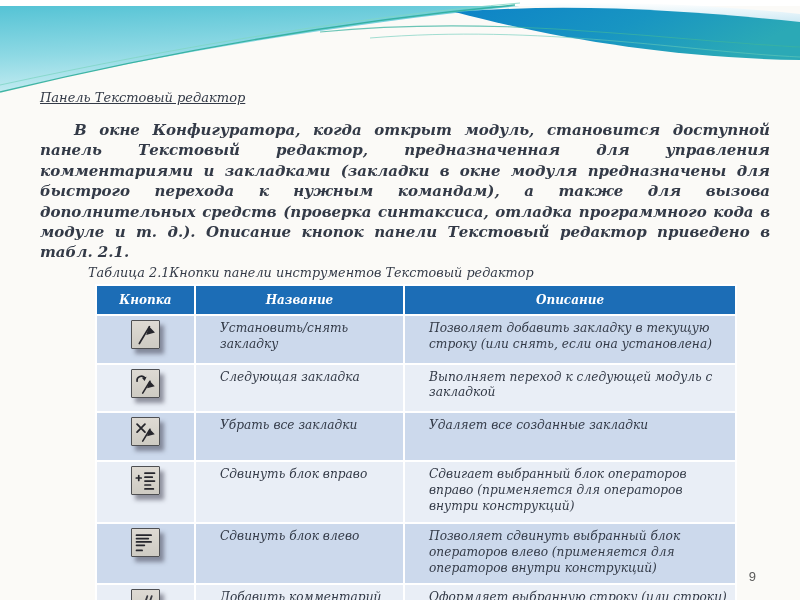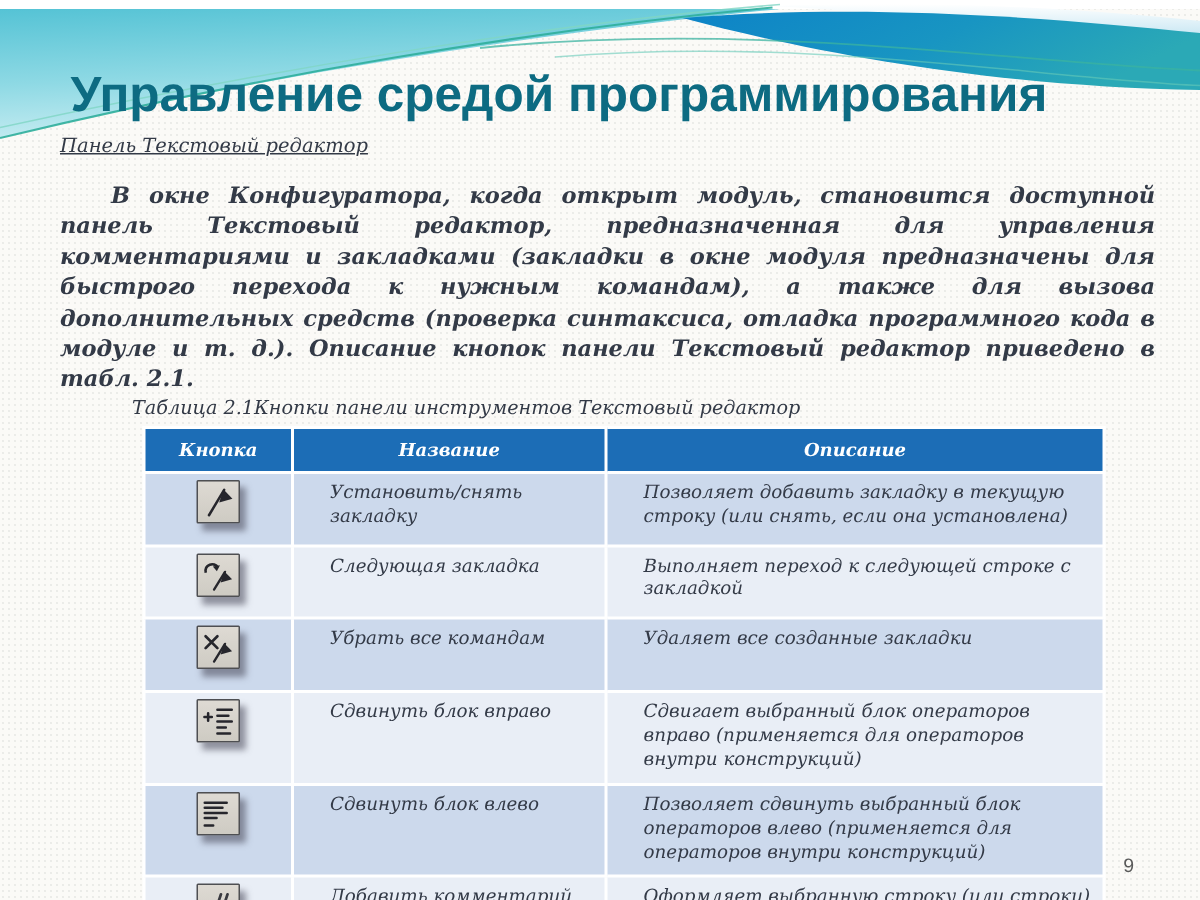--- a/index.html
+++ b/index.html
@@ -73,21 +73,20 @@
     <rect width="800" height="6" fill="#ffffff"></rect>
     <path d="M0,6 H520 C360,22 165,52 0,92 Z" fill="url(#gCyan)"></path>
     <path d="M515,4 C630,0 725,6 800,14 V36 C700,18 605,9 515,4 Z" fill="url(#gPale)"></path>
     <path d="M455,12 C580,2 700,12 800,22 V60 C665,58 545,36 455,12 Z" fill="url(#gDark)"></path>
     <path d="M0,92 C175,50 355,20 515,5" stroke="#2fae9b" stroke-width="1.4" fill="none" opacity="0.9"></path>
     <path d="M0,85 C180,46 365,16 520,3" stroke="#7fd6c4" stroke-width="1" fill="none" opacity="0.8"></path>
     <path d="M320,32 C500,14 660,40 800,47" stroke="#3bb3a0" stroke-width="1.2" fill="none" opacity="0.75"></path>
     <path d="M370,38 C540,24 690,52 800,57" stroke="#66c9b8" stroke-width="1" fill="none" opacity="0.6"></path>
   </svg>
 
-  <h1 class="title">Управление средой программирования</h1>
 
   <div class="content">
     <div class="subheading">Панель Текстовый редактор</div>
     <p class="para">В окне Конфигуратора, когда открыт модуль, становится доступной панель Текстовый редактор, предназначенная для управления комментариями и закладками (закладки в окне модуля предназначены для быстрого перехода к нужным командам), а также для вызова дополнительных средств (проверка синтаксиса, отладка программного кода в модуле и т. д.). Описание кнопок панели Текстовый редактор приведено в табл. 2.1.</p>
 
     <div class="caption-row">
       <span class="cap-num">Таблица 2.1</span>
       <span class="cap-title">Кнопки панели инструментов Текстовый редактор</span>
     </div>
 
@@ -109,29 +108,29 @@
             <td class="c-desc">Позволяет добавить закладку в текущую строку (или снять, если она установлена)</td>
           </tr>
           <tr>
             <td class="c-btn"><span class="icon-btn"><svg viewBox="0 0 24 24">
                   <path d="M4.6,10.5 C3.6,5.6 9.6,3.8 11.8,7.4" fill="none" stroke="#26262c" stroke-width="1.5"></path>
                   <path d="M13,6.1 L11.2,9.7 L8.8,6.8 Z" fill="#26262c"></path>
                   <line x1="9.5" y1="20.5" x2="16" y2="10" stroke="#26262c" stroke-width="1.4" stroke-linecap="round"></line>
                   <path d="M15.5,9.6 L20.2,14.4 L13.4,16.3 Z" fill="#26262c"></path>
                 </svg></span></td>
             <td class="c-name">Следующая закладка</td>
-            <td class="c-desc">Выполняет переход к следующей строке с закладкой</td>
+            <td class="c-desc">Выполняет переход к следующей модуль с закладкой</td>
           </tr>
           <tr>
             <td class="c-btn"><span class="icon-btn"><svg viewBox="0 0 24 24">
                   <path d="M4.5,5.5 L11.5,12.5 M11.5,5.5 L4.5,12.5" stroke="#26262c" stroke-width="1.6" stroke-linecap="round"></path>
                   <line x1="9.5" y1="20.5" x2="16" y2="10" stroke="#26262c" stroke-width="1.4" stroke-linecap="round"></line>
                   <path d="M15.5,9.6 L20.2,14.4 L13.4,16.3 Z" fill="#26262c"></path>
                 </svg></span></td>
-            <td class="c-name">Убрать все командам</td>
+            <td class="c-name">Убрать все закладки</td>
             <td class="c-desc">Удаляет все созданные закладки</td>
           </tr>
           <tr>
             <td class="c-btn"><span class="icon-btn"><svg viewBox="0 0 24 24">
                   <g stroke="#26262c" stroke-width="1.5" stroke-linecap="round" fill="none">
                     <path d="M3.8,9.8 h4.4 M6,7.6 v4.4"></path>
                     <path d="M11.5,5.5 H20 M11.5,9 H18 M11.5,12.5 H20 M11.5,16 H16.5 M11.5,19.5 H19"></path>
                   </g>
                 </svg></span></td>
             <td class="c-name">Сдвинуть блок вправо</td>

